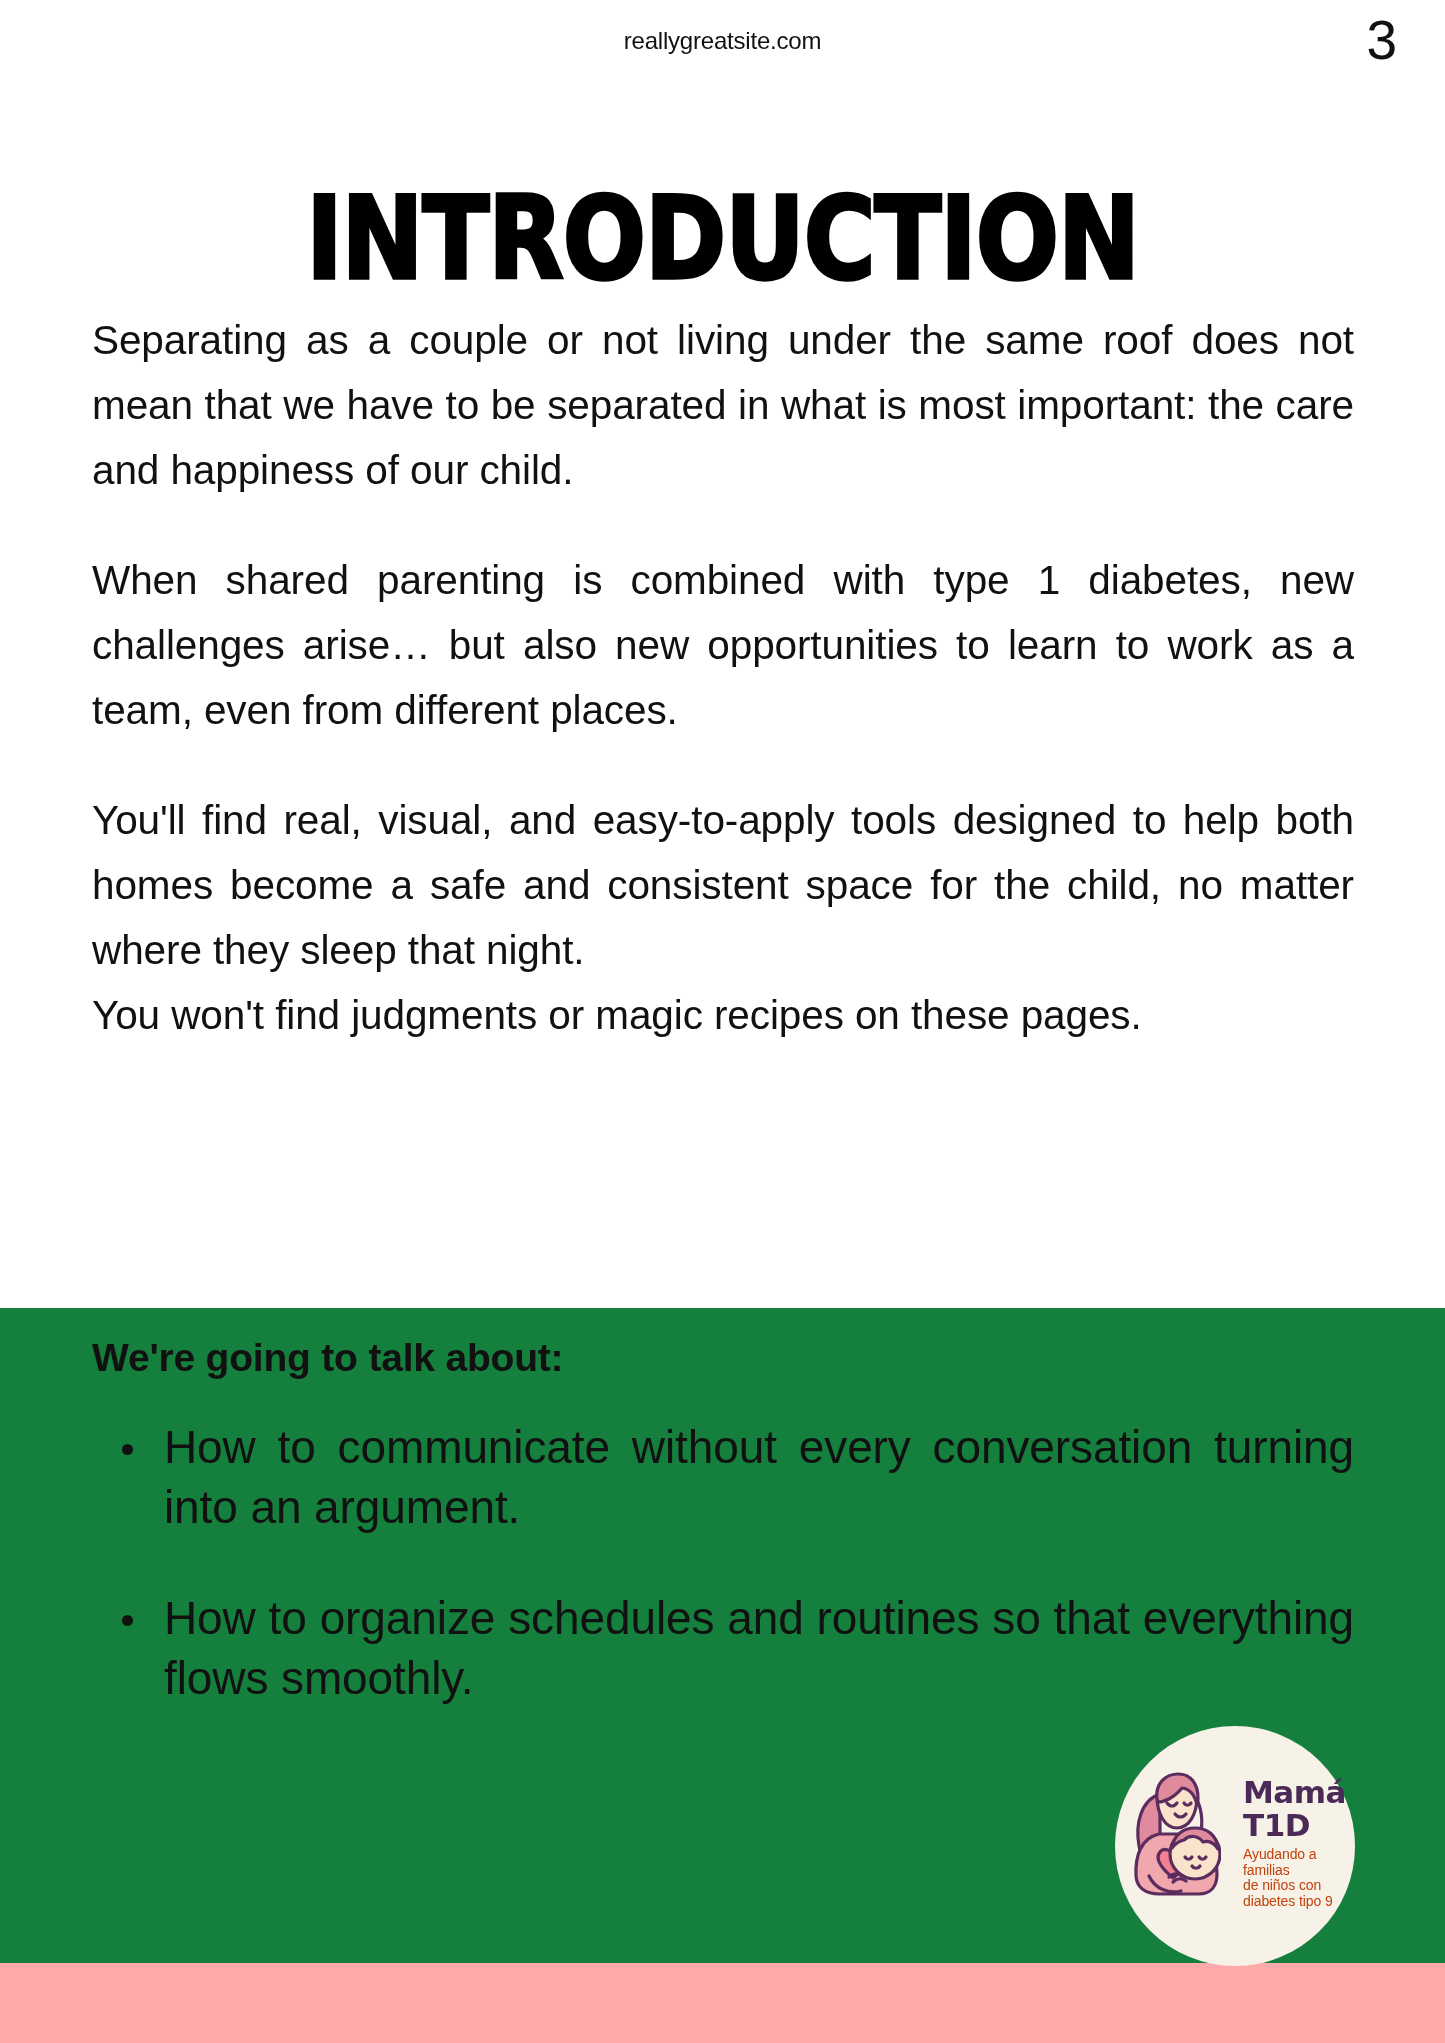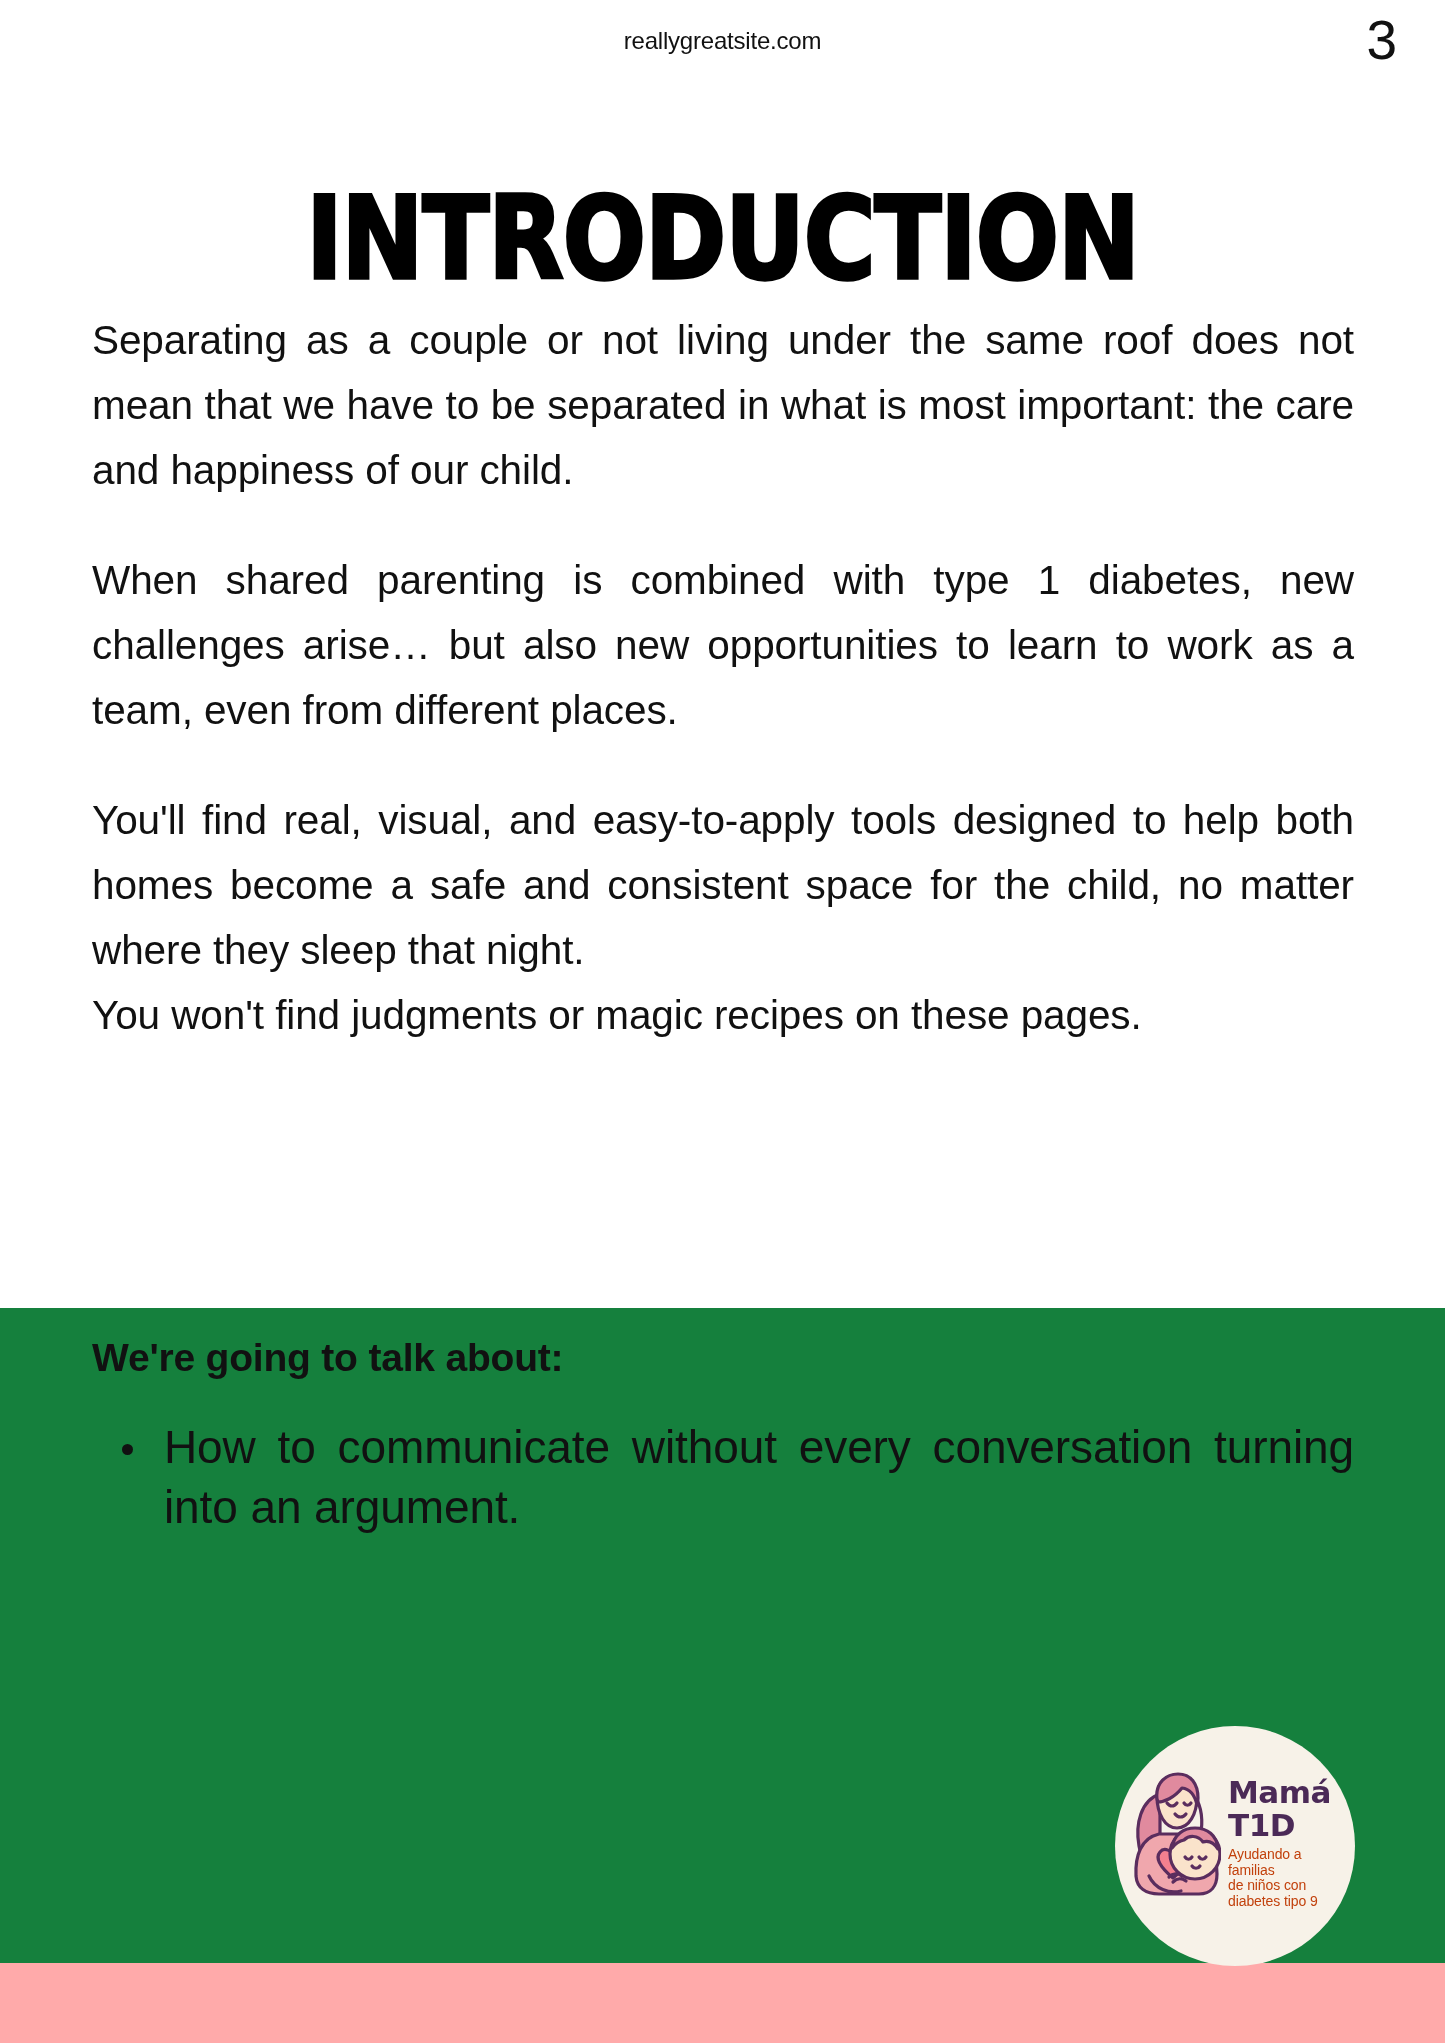--- a/index.html
+++ b/index.html
@@ -118,21 +118,21 @@
     border-radius: 50%;
     background: #f7f2e8;
   }
   .logo-inner {
     position: absolute;
     left: 14px;
     top: 46px;
     width: 215px;
     display: flex;
     align-items: flex-start;
-    gap: 7px;
+    gap: 22px;
   }
   .logo-mark { flex: 0 0 auto; }
   .logo-text { padding-top: 4px; }
   .logo-name {
     font-family: "DejaVu Sans", sans-serif;
     font-weight: 700;
     font-size: 31px;
     line-height: 33px;
     color: #4b2a57;
     letter-spacing: -0.5px;
@@ -184,20 +184,21 @@
     <p class="para">Separating as a couple or not living under the same roof does not mean that we have to be separated in what is most important: the care and happiness of our child.</p>
     <p class="para">When shared parenting is combined with type 1 diabetes, new challenges arise… but also new opportunities to learn to work as a team, even from different places.</p>
     <p class="para last"> You'll find real, visual, and easy-to-apply tools designed to help both homes become a safe and consistent space for the child, no matter where they sleep that night.</p>
     <p class="para nojustify">You won't find judgments or magic recipes on these pages.</p>
   </div>
 
   <section class="pink-panel">
     <div class="panel-heading">We're going to talk about:</div>
     <ul class="bullets">
       <li class="bullet-item">How to communicate without every conversation turning into an argument.</li>
+      <li class="bullet-item">How to organize schedules and routines so that everything flows smoothly.</li>
     </ul>
   </section>
 
   <div class="footer-bar"></div>
   <div class="footer-site">reallygreatsite.com</div>
   <div class="footer-page">3</div>
 
   <div class="logo-wrap">
     <div class="logo-circle"></div>
     <div class="logo-inner">

